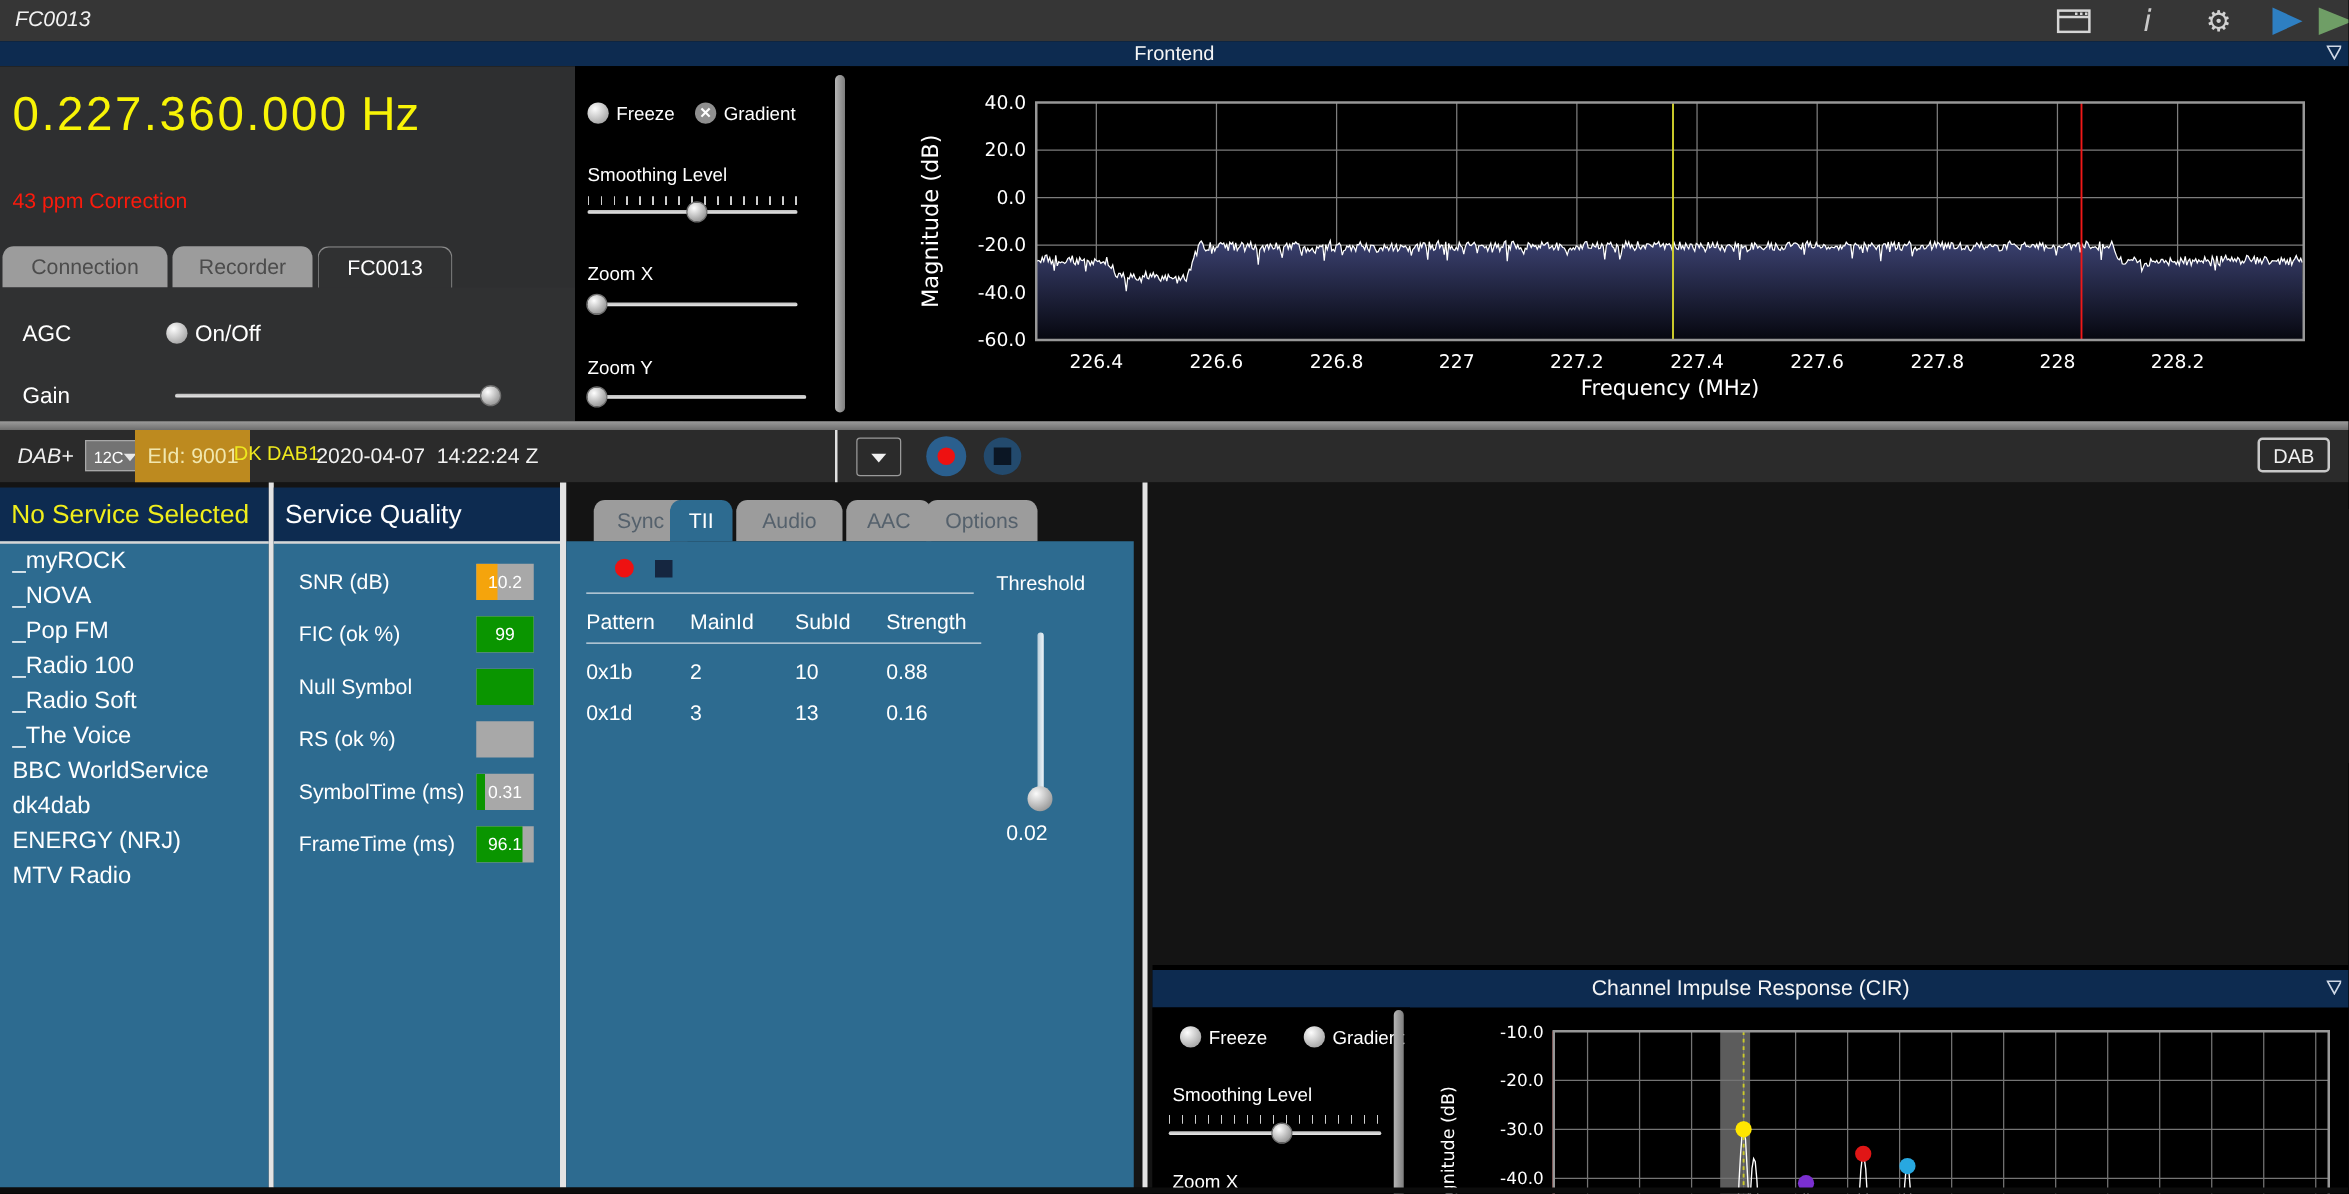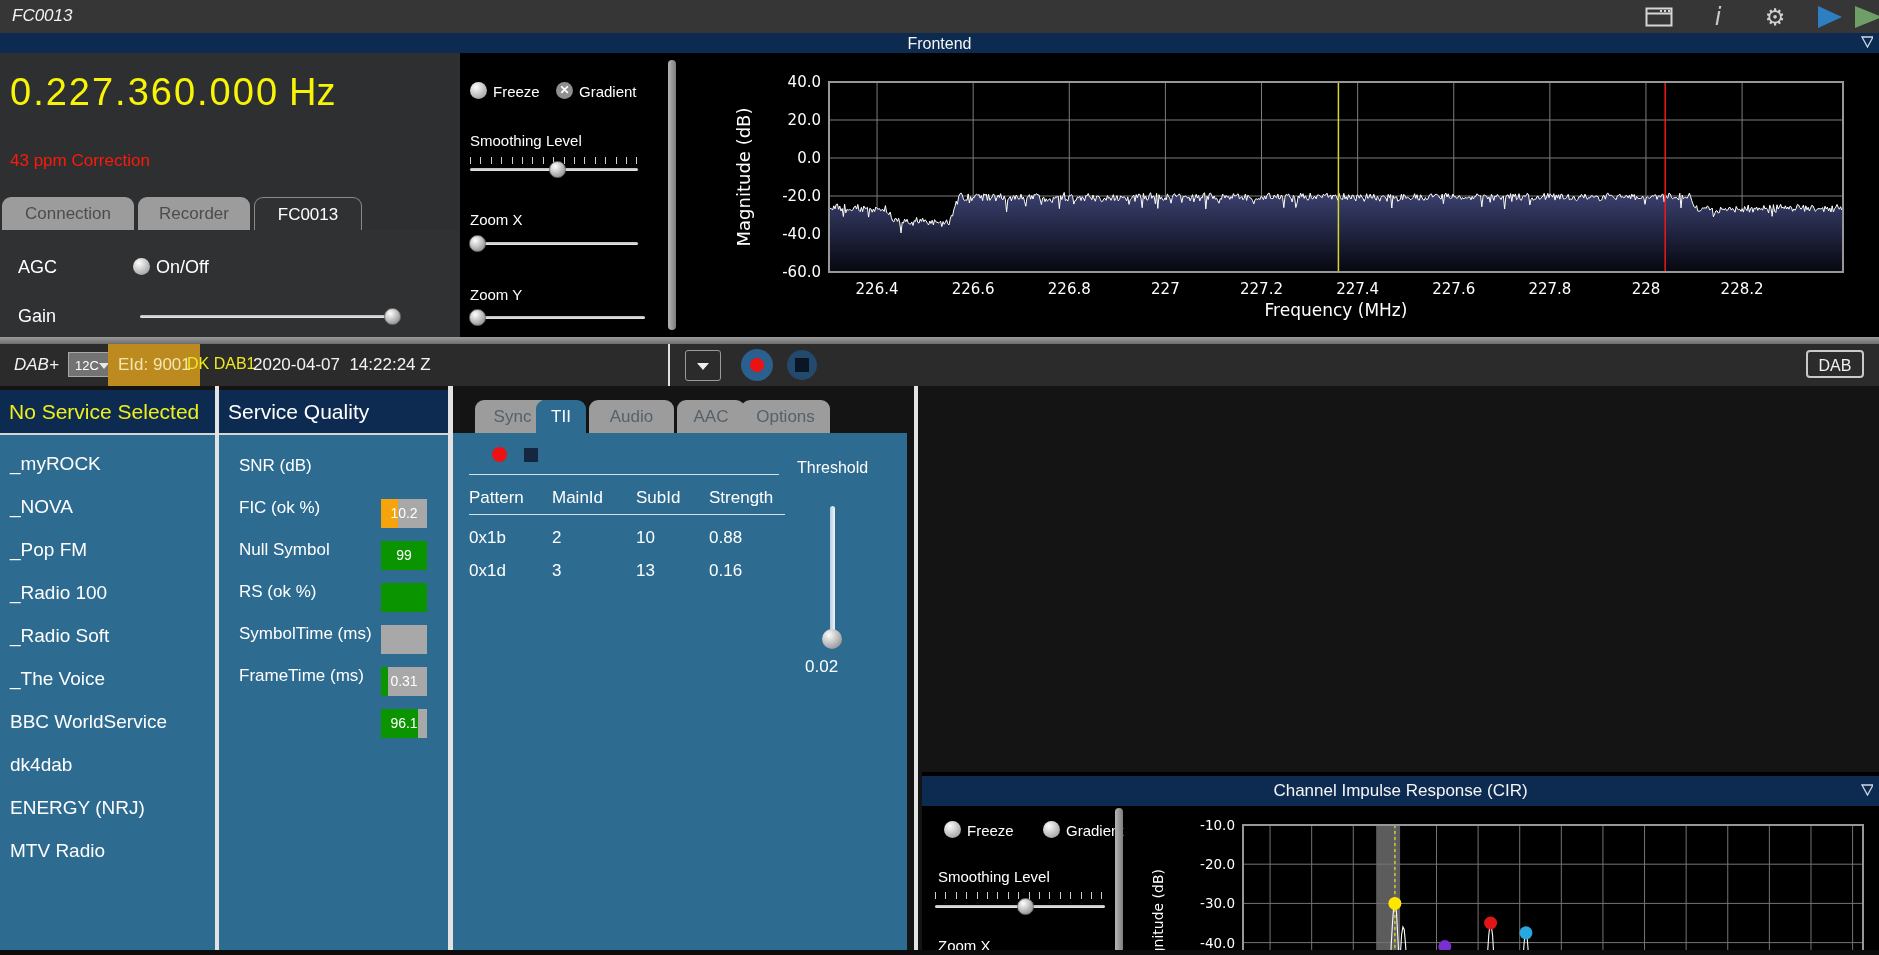--- a/index.html
+++ b/index.html
@@ -65,25 +65,25 @@
   .stop-btn::after{content:"";position:absolute;left:8px;top:8px;width:14px;height:14px;background:#0b1624;}
   .dab-badge{position:absolute;left:1806px;top:6px;width:58px;height:28px;border:2px solid #c9c9c9;border-radius:4px;
        color:#f0f0f0;font-size:16px;text-align:center;line-height:28px;box-sizing:border-box;}
 
   
   .main{position:absolute;left:0;top:386px;width:1879px;height:564px;background:#141414;}
   .panel-head{position:absolute;top:4px;height:43px;background:#0d2b50;overflow:hidden;white-space:nowrap;}
   .panel-head .txt{font-size:21px;line-height:43px;padding-left:9px;}
   .blue{background:#2d6b90;}
   .services-list{position:absolute;left:0;top:47px;width:215px;height:517px;border-top:2px solid #d5d5d5;box-sizing:border-box;}
-  .service-item{font-size:19px;color:#fff;padding:18px 0 3px 10px;white-space:nowrap;overflow:hidden;}
+  .service-item{font-size:19px;color:#fff;padding:3px 0 3px 10px;white-space:nowrap;overflow:hidden;}
   .q-content{position:absolute;left:219px;top:47px;width:229px;height:517px;border-top:2px solid #d5d5d5;box-sizing:border-box;padding-top:11px;}
   .q-row{position:relative;height:42px;}
   .q-label{position:absolute;left:20px;top:10px;font-size:17px;color:#fff;white-space:nowrap;}
-  .q-bar{position:absolute;left:162px;top:5px;width:46px;height:29px;background:#a8a8a8;overflow:hidden;margin-top:48px;}
+  .q-bar{position:absolute;left:162px;top:5px;width:46px;height:29px;background:#a8a8a8;overflow:hidden;}
   .q-fill{position:absolute;left:0;top:0;height:29px;}
   .q-val{position:absolute;left:0;top:0;width:46px;height:29px;text-align:center;line-height:29px;font-size:14px;color:#fff;}
 
   
   .dec-tabs{position:absolute;left:453px;top:14px;height:34px;}
   .dec-tab{position:absolute;top:0;height:33px;border-radius:9px 9px 0 0;background:#9c9c9c;color:#55616c;
        font-size:17px;text-align:center;line-height:33px;}
   .dec-tab.sel{background:#2d6b90;color:#fff;}
   .dec-content{position:absolute;left:453px;top:47px;width:454px;height:517px;}
   .rec-dot{position:absolute;left:39px;top:14px;width:15px;height:15px;border-radius:50%;background:#ee1111;}

